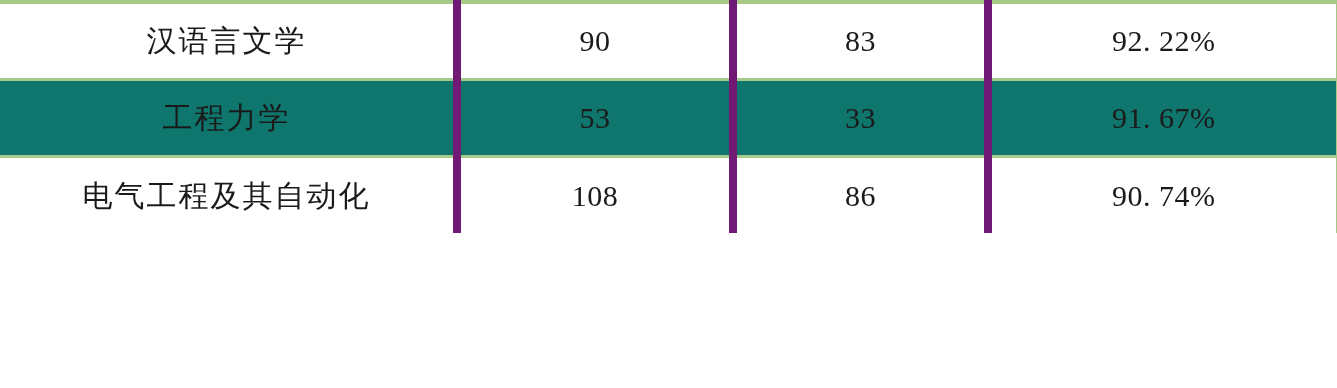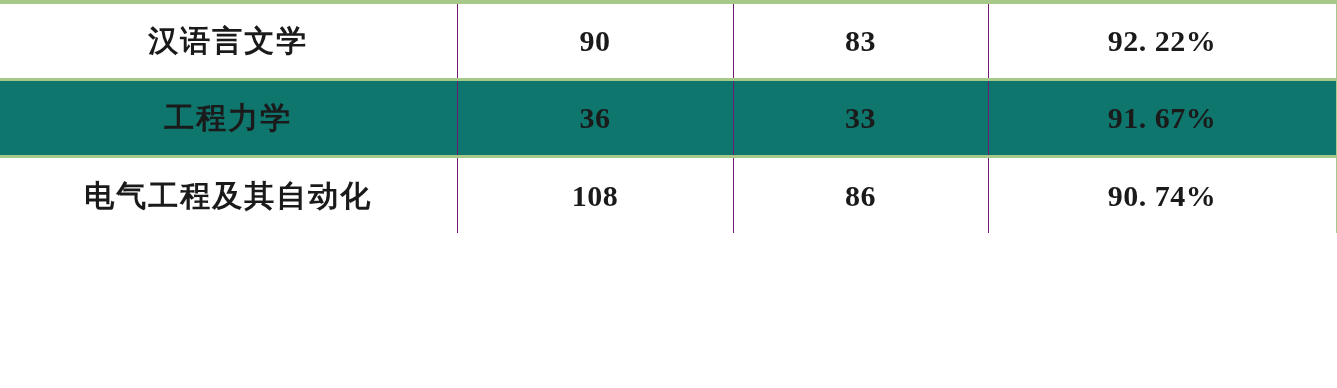--- a/index.html
+++ b/index.html
@@ -43,26 +43,25 @@
     padding: 0 5px;
     text-align: center;
     vertical-align: middle;
     color: #1a1a1a;
     font-size: 30px;
     line-height: 1.1;
     border-bottom: 3px solid #a6c98a;
     box-sizing: border-box;
     white-space: nowrap;
     overflow: hidden;
-    font-weight: bold;
   }
 
   
   table.data-table td.sep-left {
-    border-left: 1px solid #701a75;
+    border-left: 8px solid #701a75;
   }
   table.data-table td.edge-right {
     border-right: 3px solid #a6c98a;
   }
 
   table.data-table tr.row-shaded td {
     background: #0f766e;
   }
   table.data-table tr.row-plain td {
     background: #ffffff;
@@ -105,21 +104,21 @@
 
       <tr class="row-plain">
         <td class="cell-major">汉语言文学</td>
         <td class="cell-num sep-left">90</td>
         <td class="cell-num sep-left">83</td>
         <td class="cell-rate sep-left edge-right">92. 22%</td>
       </tr>
 
       <tr class="row-shaded">
         <td class="cell-major">工程力学</td>
-        <td class="cell-num sep-left">36</td>
+        <td class="cell-num sep-left">53</td>
         <td class="cell-num sep-left">33</td>
         <td class="cell-rate sep-left edge-right">91. 67%</td>
       </tr>
 
 
 
       <tr class="row-plain row-last">
         <td class="cell-major">电气工程及其自动化</td>
         <td class="cell-num sep-left">108</td>
         <td class="cell-num sep-left">86</td>

